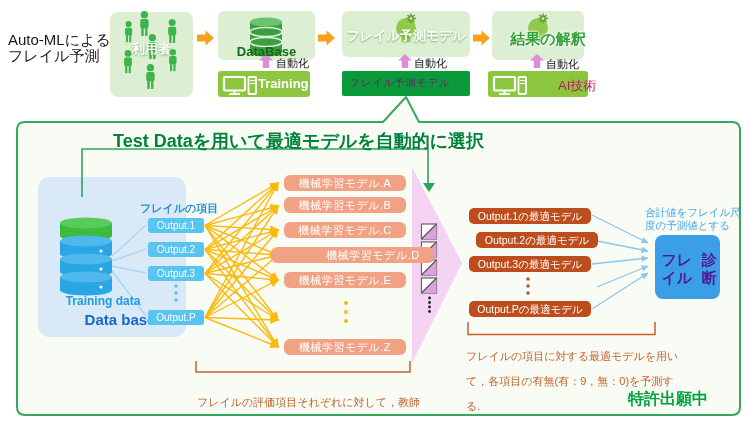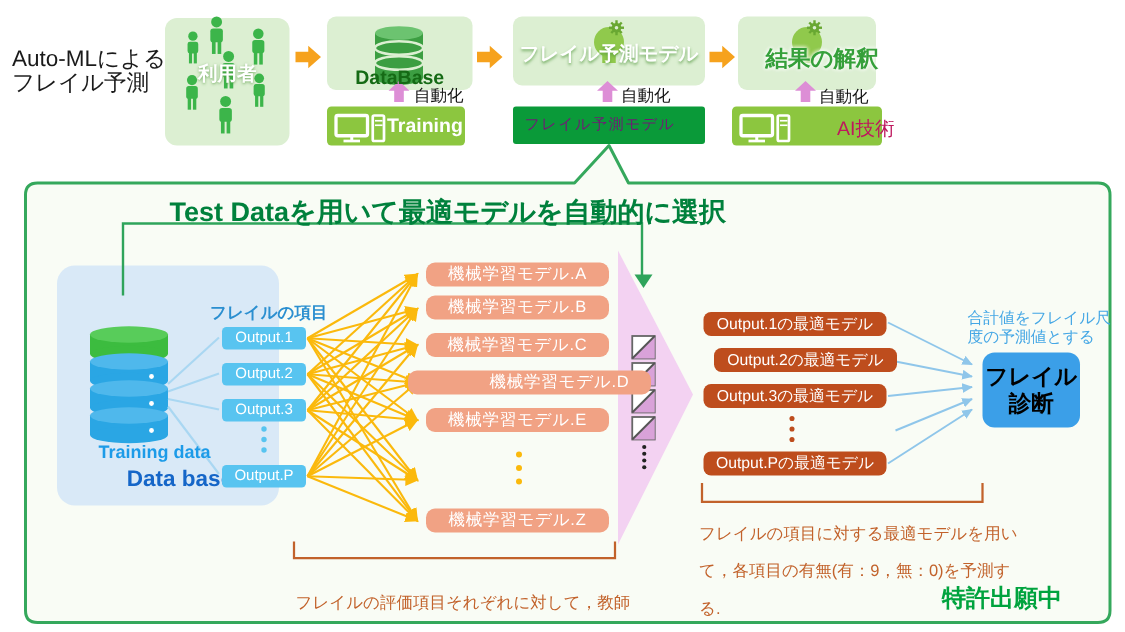--- a/index.html
+++ b/index.html
@@ -12,22 +12,22 @@
   .wlab{color:#fff;font-weight:bold;font-size:13px;text-shadow:0 1px 2px rgba(80,150,60,.75);}
   .banner{font-size:18px;font-weight:bold;color:#00813C;}
   .bluebox{position:absolute;background:#58C4F0;border-radius:3px;color:#fff;
            font-size:10px;line-height:15px;text-align:center;width:56px;height:15px;}
   .mlbox{position:absolute;background:#F1A284;border-radius:6px;color:#fff;
          font-size:11px;line-height:16px;text-align:center;width:122px;height:16px;letter-spacing:.5px;}
   .bestbox{position:absolute;background:#BE4D1D;border-radius:5px;color:#fff;
            font-size:10.5px;line-height:16px;text-align:center;width:122px;height:16px;}
   .note{font-size:11px;color:#C2622B;line-height:13px;white-space:pre-line;}
   .diag{position:absolute;left:655px;top:235px;width:65px;height:48px;background:#3B9FE8;
-        border-radius:8px;color:#000000;font-weight:bold;font-size:15px;line-height:18px;
-        text-align:center;padding-top:2px;display:flex;flex-direction:column;justify-content:center;}
+        border-radius:8px;color:#4c1d95;font-weight:bold;font-size:15px;line-height:18px;
+        text-align:center;padding-top:16px;display:flex;flex-direction:row;justify-content:center;}
   .sumnote{font-size:10.5px;color:#45A7E5;line-height:12.5px;}
   .patent{font-size:16px;font-weight:bold;color:#00A33E;}
 </style>
 </head>
 <body>
 
 <div class="stage">
 
 <svg class="gfx" width="750" height="421" viewBox="0 0 750 421">
   <defs>

